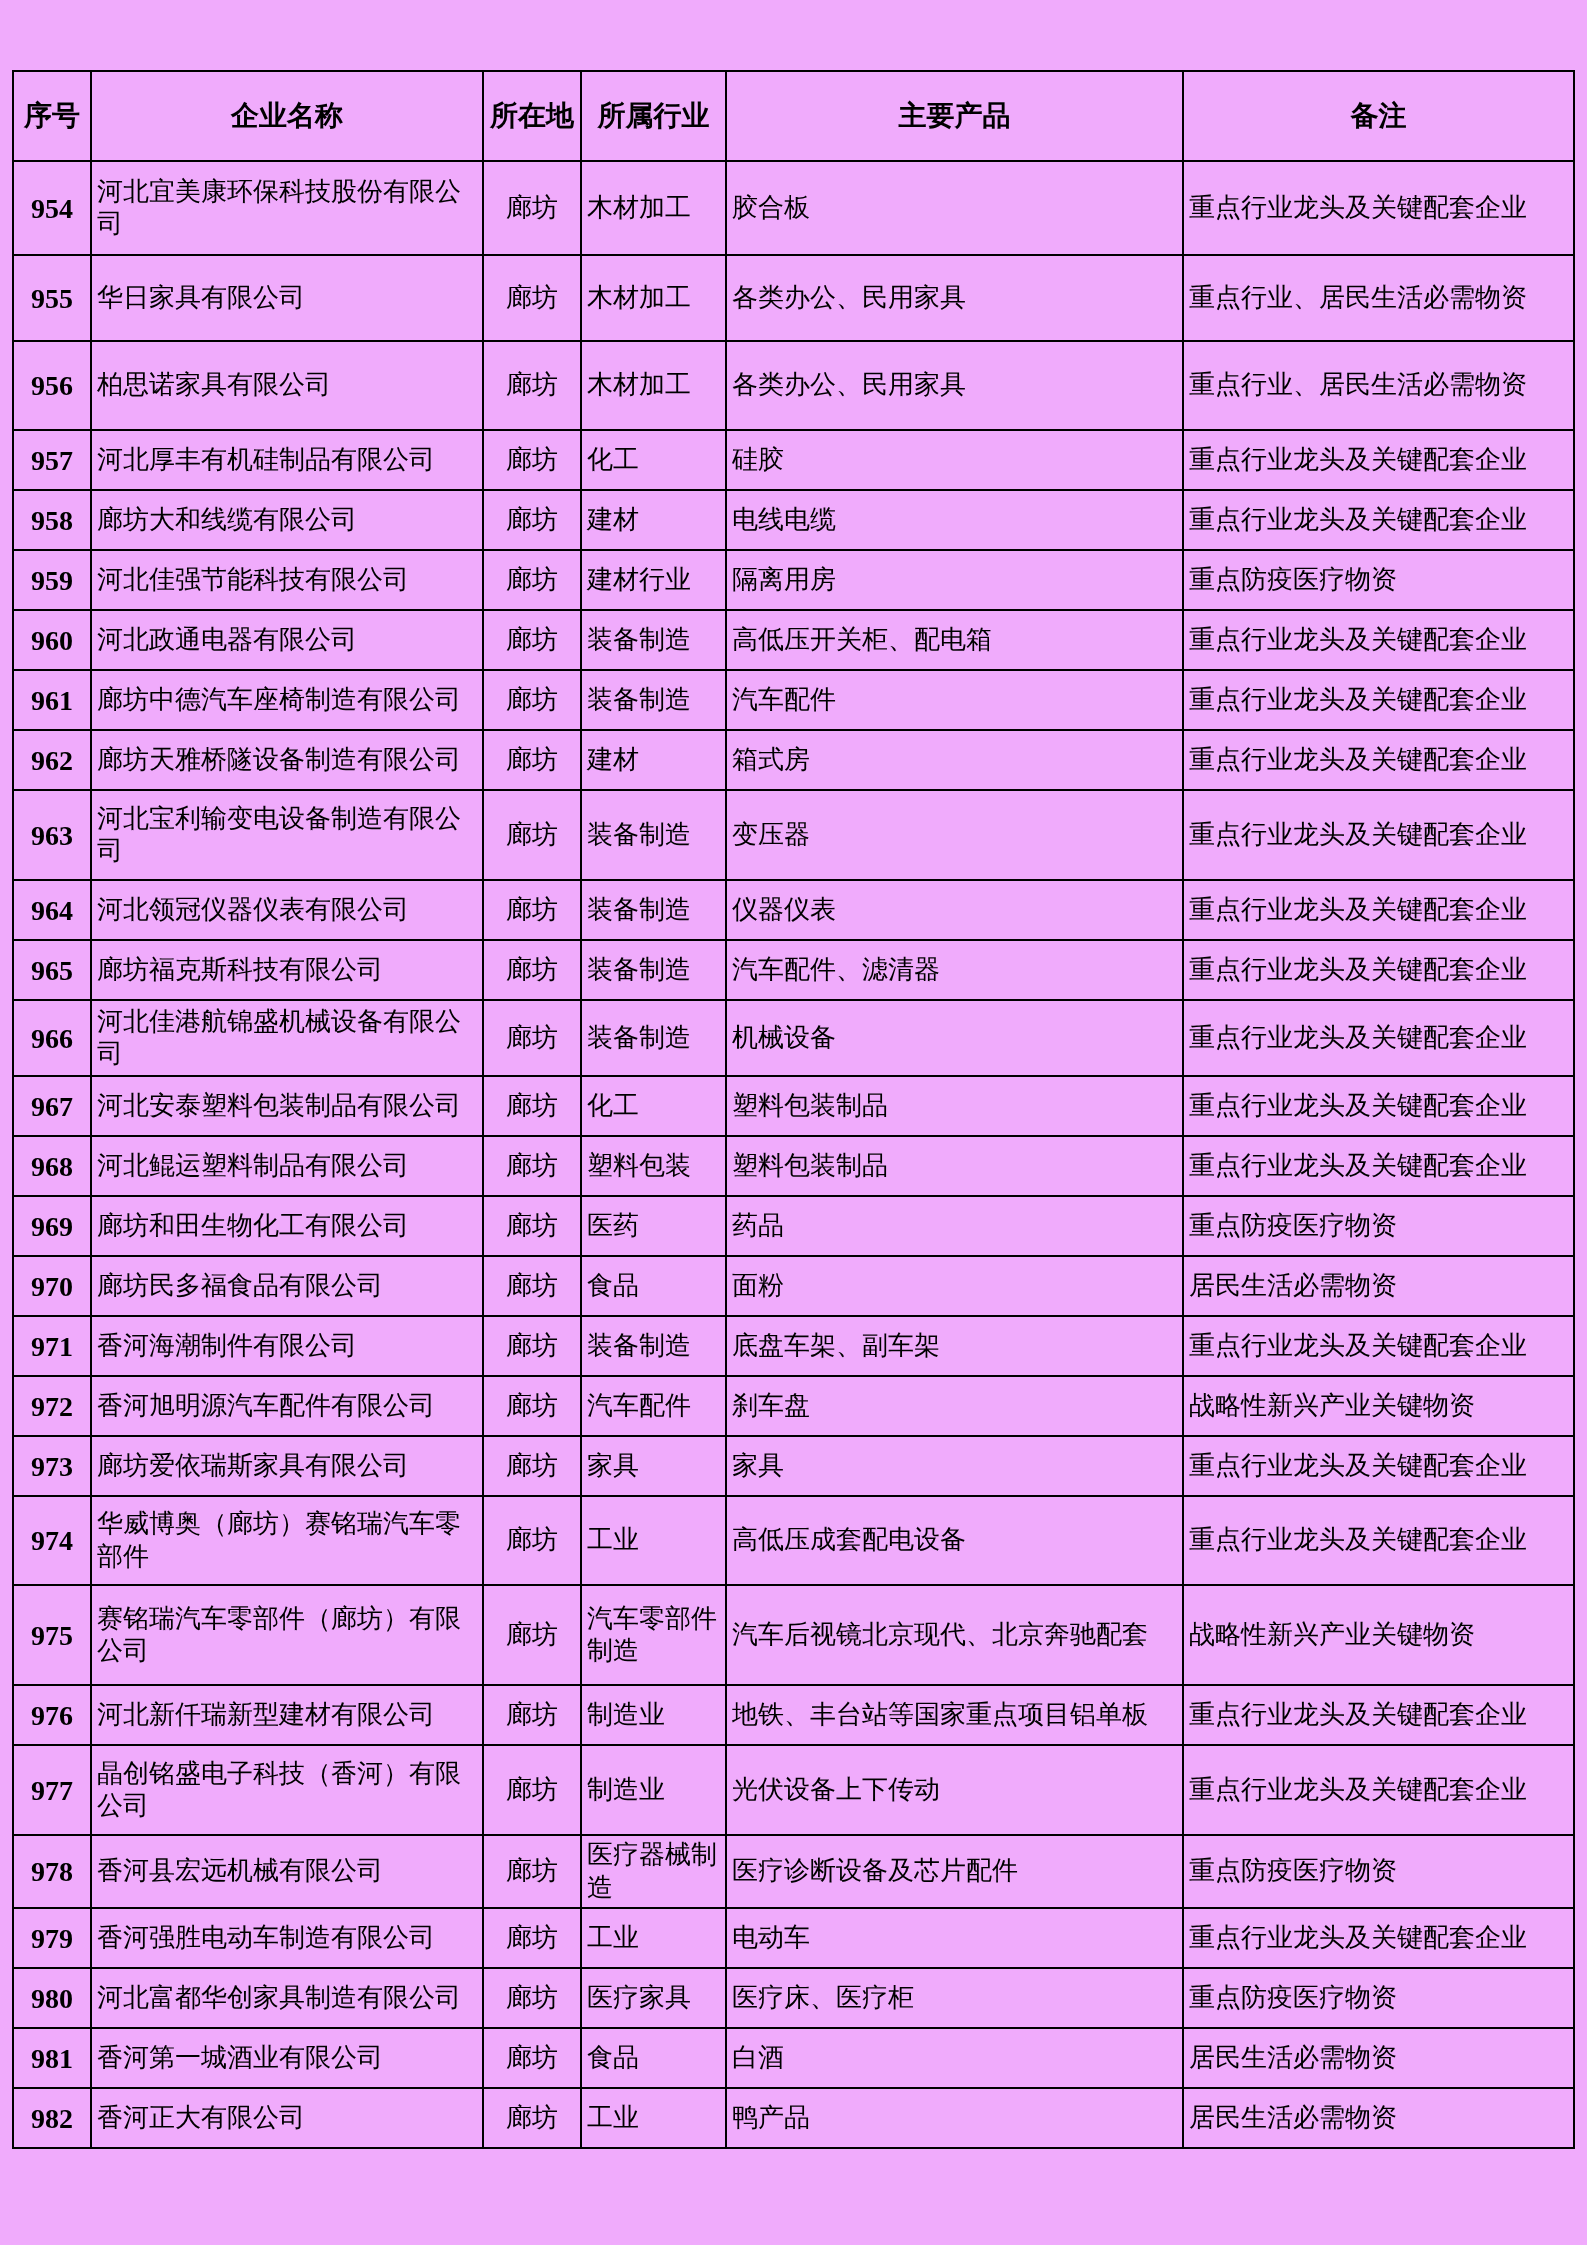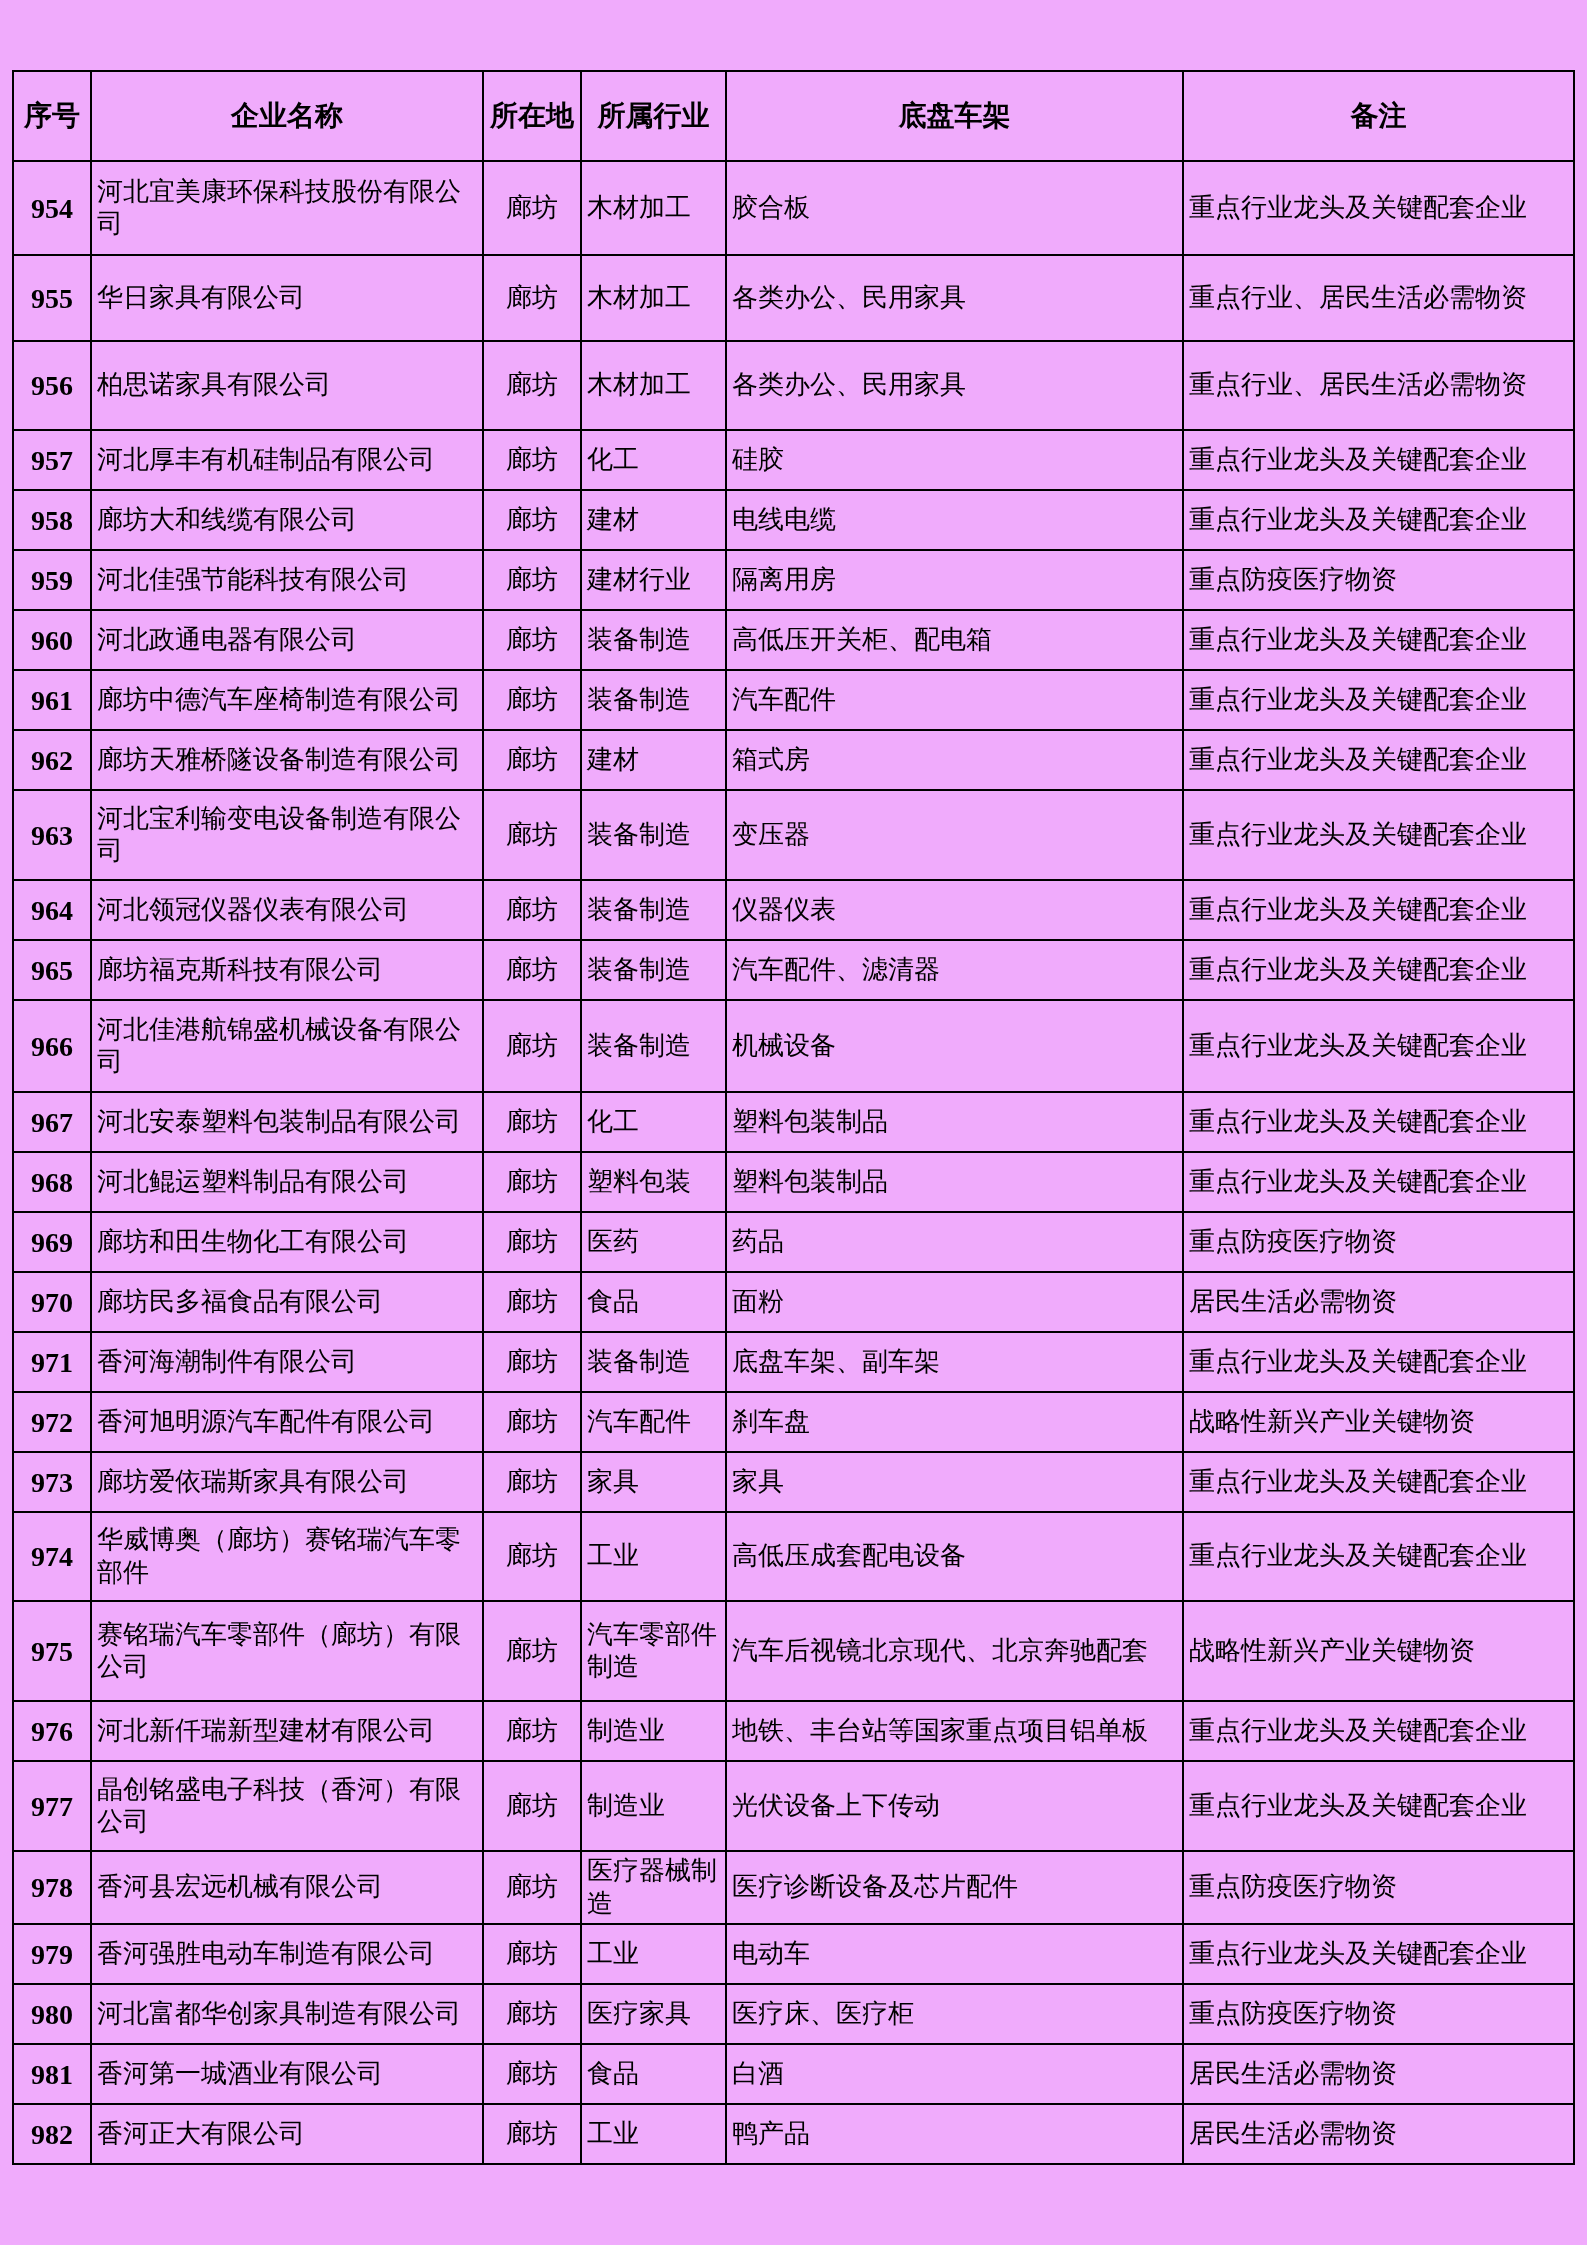--- a/index.html
+++ b/index.html
@@ -45,21 +45,21 @@
     font-weight: bold;
     font-size: 28px;
   }
   td.c-city { text-align: center; }
   tbody tr { height: 60px; }
   
   tbody tr:nth-child(1)  { height: 94px; }
   tbody tr:nth-child(2)  { height: 86px; }
   tbody tr:nth-child(3)  { height: 89px; }
   tbody tr:nth-child(10) { height: 90px; }
-  tbody tr:nth-child(13) { height: 92px; }
+  tbody tr:nth-child(13) { height: 76px; }
   tbody tr:nth-child(21) { height: 89px; margin-left: 47px; }
   tbody tr:nth-child(22) { height: 100px; }
   tbody tr:nth-child(24) { height: 90px; }
   tbody tr:nth-child(25) { height: 67px; }
 </style>
 </head>
 <body>
 
 <div class="page">
   <table class="enterprise-table">
@@ -70,21 +70,21 @@
       <col style="width:145px">
       <col style="width:457px">
       <col style="width:391px">
     </colgroup>
     <thead>
       <tr>
         <th>序号</th>
         <th>企业名称</th>
         <th>所在地</th>
         <th>所属行业</th>
-        <th>底盘车架</th>
+        <th>主要产品</th>
         <th>备注</th>
       </tr>
     </thead>
     <tbody>
         <tr>
     <td class="c-no">954</td>
     <td class="c-name">河北宜美康环保科技股份有限公司</td>
     <td class="c-city">廊坊</td>
     <td class="c-ind">木材加工</td>
     <td class="c-prod">胶合板</td>

